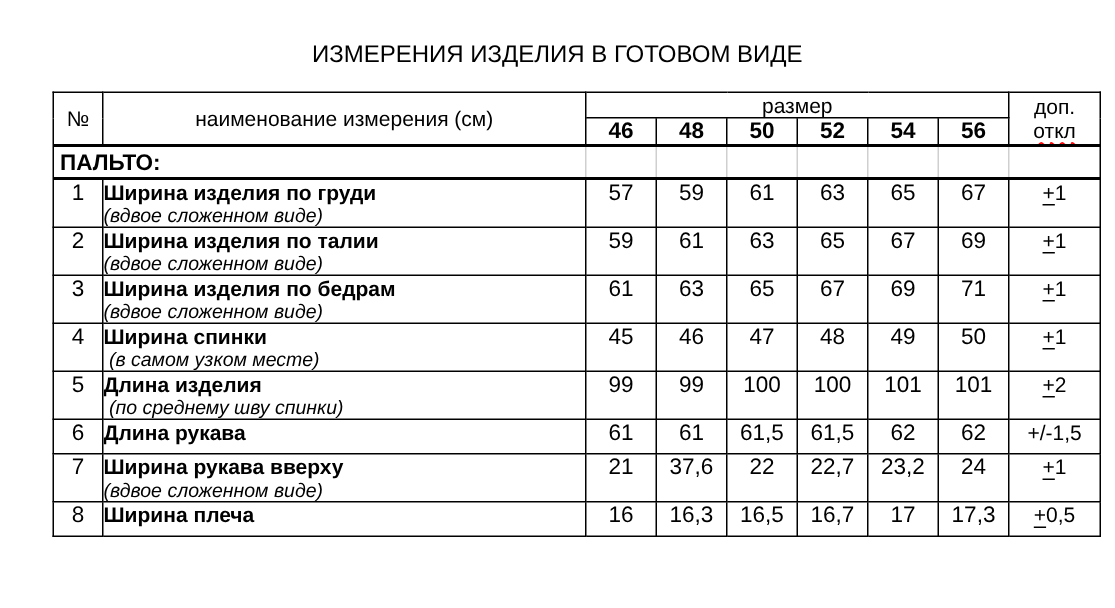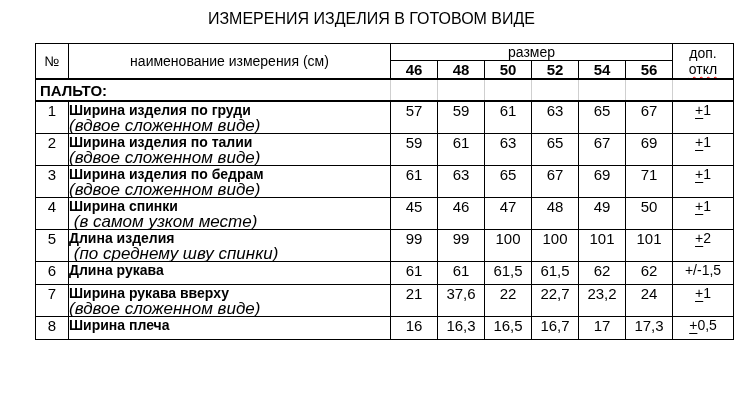--- a/index.html
+++ b/index.html
@@ -2,21 +2,21 @@
 <html><head>
 <meta charset="utf-8">
 <style>
   html,body{margin:0;padding:0;background:#ffffff;}
   body{
     width:743px;height:405px;overflow:hidden;
     font-family:"Liberation Sans",sans-serif;color:#000;
     -webkit-font-smoothing:antialiased;
   }
   
-  .title-block{width:743px;text-align:center;padding-top:9px;}
+  .title-block{width:743px;text-align:center;padding-top:27px;}
   .t1{font-size:16px;line-height:20px;font-weight:normal;}
   .t2{font-size:16px;line-height:26px;font-weight:bold;margin-top:1px;}
   .t2 .model-number{font-size:21px;font-weight:bold;letter-spacing:0.5px;}
   .t2 .model-type{font-size:16px;font-weight:normal;font-style:italic;margin-left:8px;}
   .t3{font-size:16px;line-height:20px;}
 
   
   table.meas{
     margin:14px 0 0 35px;
     border-collapse:collapse;
@@ -54,21 +54,21 @@
       linear-gradient(#cfcfcf,#cfcfcf) 589px 0 / 1px 100% no-repeat,
       linear-gradient(#cfcfcf,#cfcfcf) 636px 0 / 1px 100% no-repeat;
   }
   
   tbody tr.two-line{height:32px;}
   tbody tr.one-line{height:23px;}
   tbody td{vertical-align:top;font-size:15px;}
   td.cell-num{text-align:center;padding-top:1px;}
   td.cell-name{text-align:left;padding:1px 2px 0 7px;margin-top:24px;}
   .mname{font-weight:bold;font-size:14px;line-height:16px;}
-  .msub{font-style:italic;font-size:17px;line-height:15px;white-space:pre-wrap;}
+  .msub{font-style:italic;font-size:13px;line-height:15px;white-space:pre-wrap;}
   td.cell-val{text-align:center;padding-top:1px;}
   td.cell-tol{text-align:center;padding-top:1px;font-size:14px;}
   .pm{text-decoration:underline;text-underline-offset:3px;text-decoration-thickness:1px;}
 </style>
 </head>
 <body>
 
 <div class="title-block">
   <div class="t1">ИЗМЕРЕНИЯ ИЗДЕЛИЯ В ГОТОВОМ ВИДЕ</div>
 </div>

